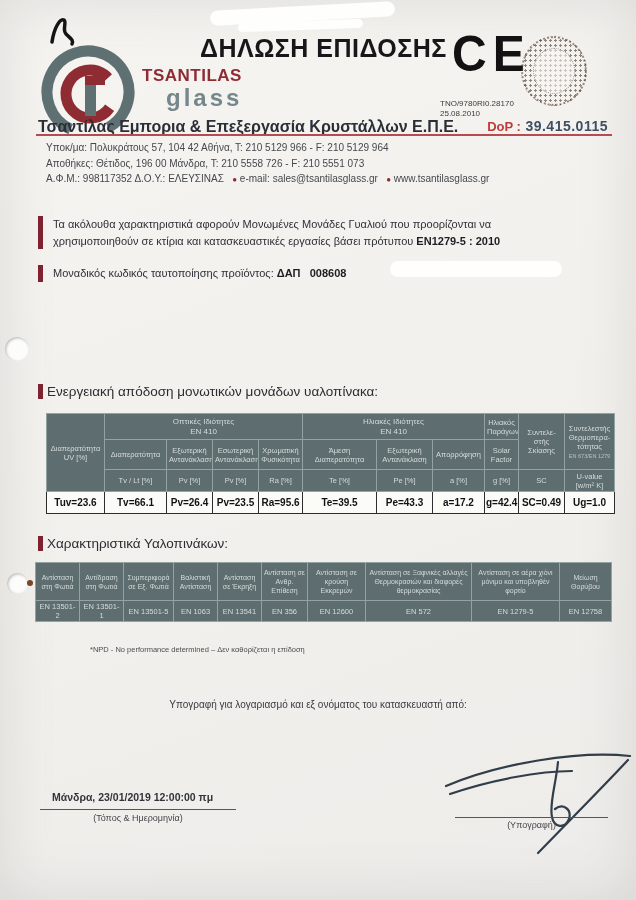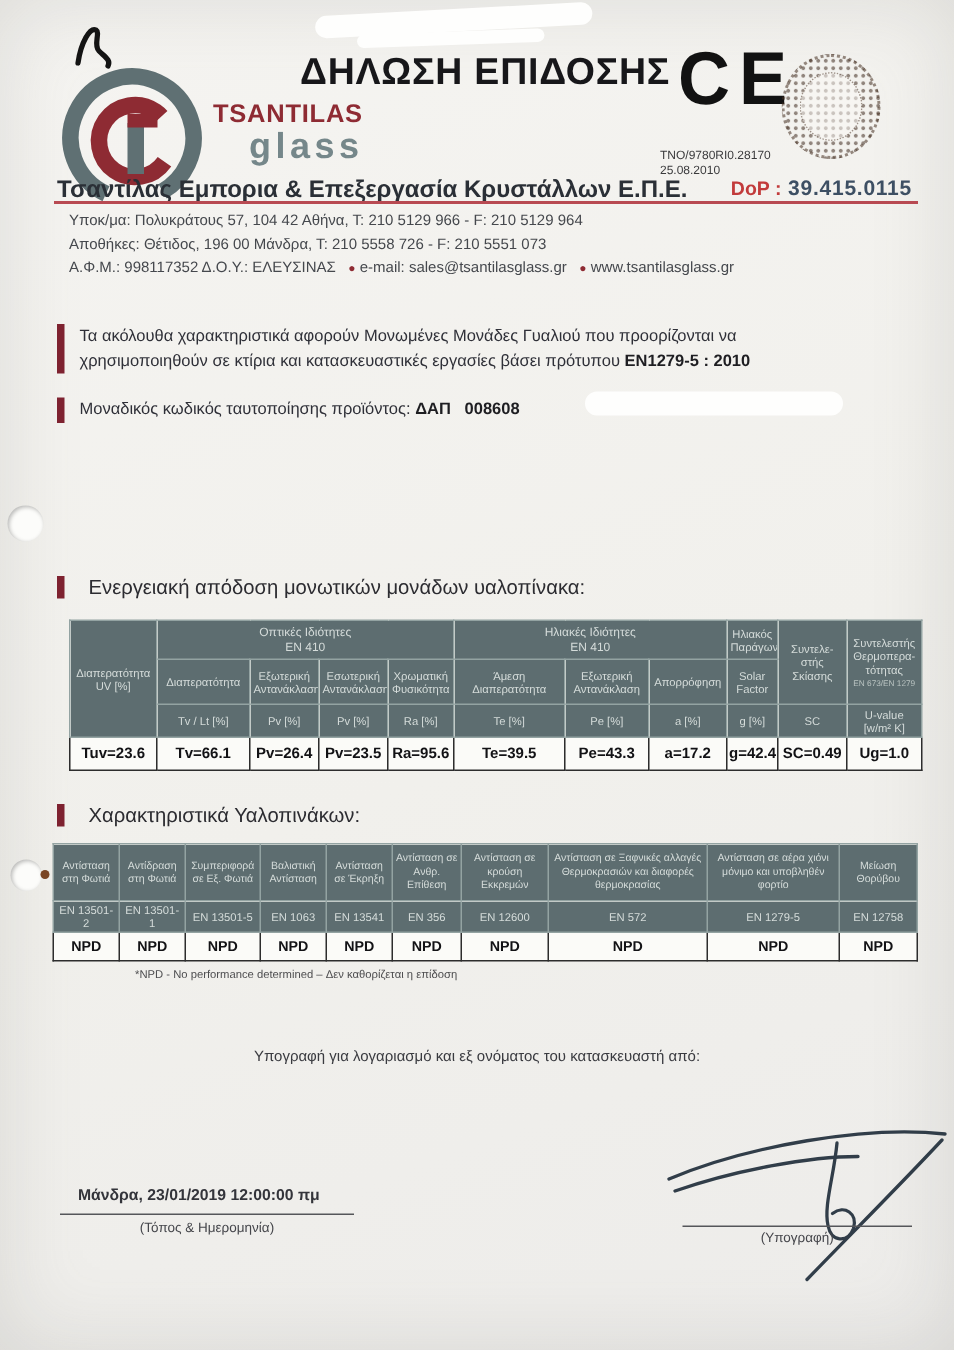--- a/index.html
+++ b/index.html
@@ -33,21 +33,21 @@
   .dop{position:absolute;right:4px;top:-1px;}
   .dop-label{font-size:13px;font-weight:bold;color:#c23b3b;}
   .dop-value{font-size:14px;font-weight:bold;color:#3d4f63;letter-spacing:.5px;}
   .red-rule{position:absolute;left:36px;top:134px;width:576px;height:2px;background:#b84a52;}
   .addr{position:absolute;left:46px;top:140px;width:540px;font-size:10px;color:#45484d;line-height:15.5px;}
   .addr .bullet{color:#8e2b33;font-size:8px;}
   
   .stmt{position:absolute;left:38px;border-left:5px solid #7e2230;padding-left:10px;
     font-size:11px;line-height:1.5;color:#2f3038;}
   .stmt b{white-space:pre-wrap;color:#1e1e22;}
-  .sec-head{position:absolute;left:38px;border-left:5px solid #7e2230;padding-left:16px;
+  .sec-head{position:absolute;left:38px;border-left:5px solid #7e2230;padding-left:4px;
     font-size:13.5px;color:#2c2c31;}
   
   table{border-collapse:collapse;table-layout:fixed;position:absolute;}
   td{overflow:hidden;}
   .dark{background:#5d6d70;color:#d5dcda;border:1px solid #93a3a2;text-align:center;vertical-align:middle;padding:1px 2px;}
   .val{background:#fbfbf8;color:#121215;border:1px solid #2d2d2d;text-align:center;font-weight:bold;}
   .etable{left:46px;top:413px;width:568px;font-size:7.5px;border:1px solid #474747;}
   .etable .grp{font-size:8px;line-height:10px;}
   .etable .tinystd{font-size:5.5px;color:#b9c3c1;margin-top:2px;}
   .etable .val{font-size:10px;height:19px;}
@@ -231,32 +231,20 @@
       <td class="dark std">EN 13501-1</td>
       <td class="dark std">EN 13501-5</td>
       <td class="dark std">EN 1063</td>
       <td class="dark std">EN 13541</td>
       <td class="dark std">EN 356</td>
       <td class="dark std">EN 12600</td>
       <td class="dark std">EN 572</td>
       <td class="dark std">EN 1279-5</td>
       <td class="dark std">EN 12758</td>
     </tr>
-    <tr>
-      <td class="val">NPD</td>
-      <td class="val">NPD</td>
-      <td class="val">NPD</td>
-      <td class="val">NPD</td>
-      <td class="val">NPD</td>
-      <td class="val">NPD</td>
-      <td class="val">NPD</td>
-      <td class="val">NPD</td>
-      <td class="val">NPD</td>
-      <td class="val">NPD</td>
-    </tr>
   </tbody>
     </table>
 
   <div class="footnote">*NPD - No performance determined – Δεν καθορίζεται η επίδοση</div>
 
   <div class="auth">Υπογραφή για λογαριασμό και εξ ονόματος του κατασκευαστή από:</div>
 
   <div class="pd-text">Μάνδρα,   23/01/2019 12:00:00 πμ</div>
   <div class="pd-line"></div>
   <div class="pd-label">(Τόπος &amp; Ημερομηνία)</div>

